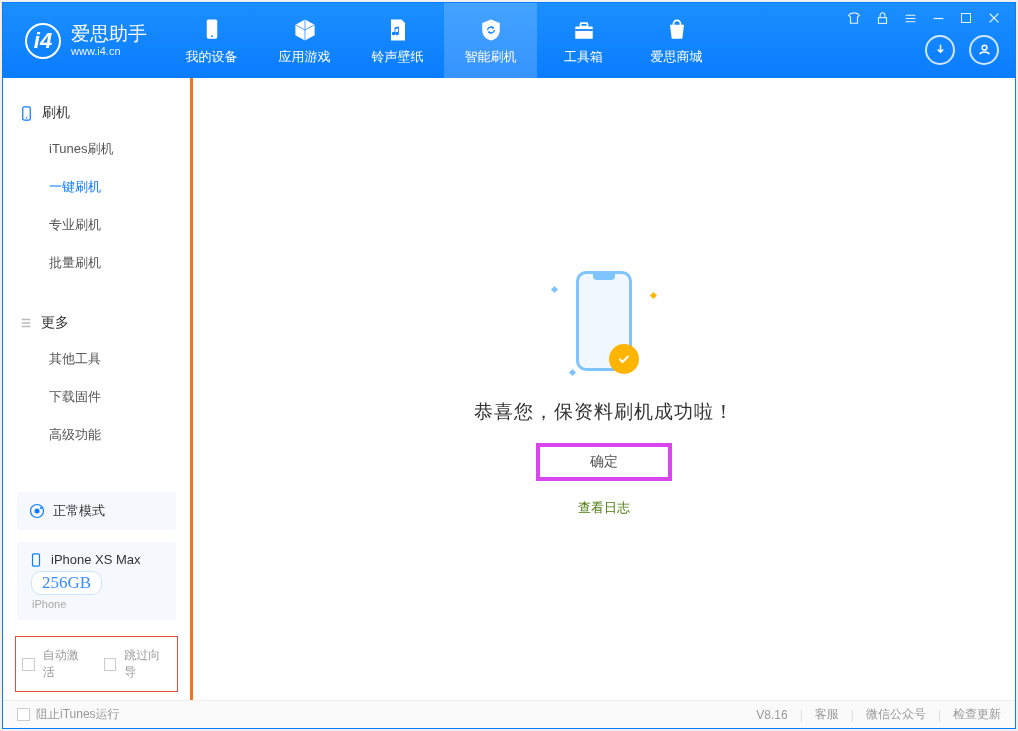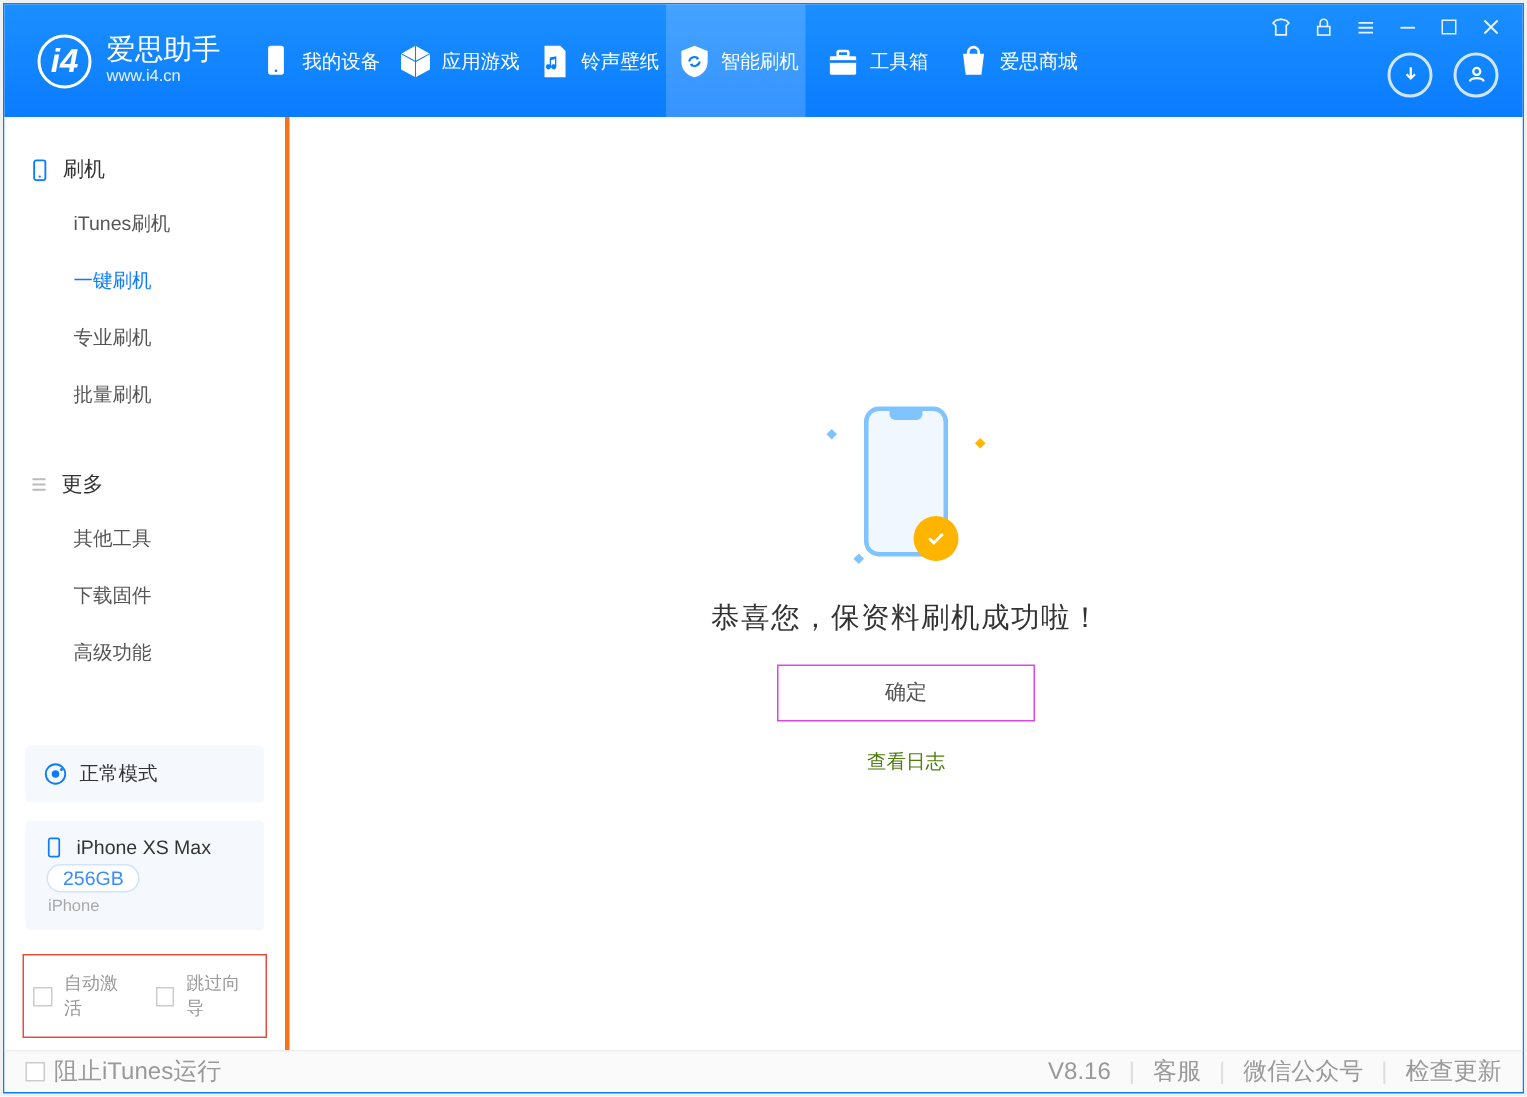--- a/index.html
+++ b/index.html
@@ -7,61 +7,61 @@
 .window { width: 1014px; height: 727px; margin: 2px; background: #fff; border: 1px solid #0a7cff; display: flex; flex-direction: column; }
 
 
 .header { height: 75px; background: linear-gradient(to bottom, #1b8fff, #0a7cff); display: flex; align-items: stretch; color: #fff; position: relative; }
 .logo-area { display: flex; align-items: center; padding: 0 18px 0 22px; }
 .logo-circle { width: 36px; height: 36px; border: 2.5px solid #fff; border-radius: 50%; display: flex; align-items: center; justify-content: center; font-size: 22px; font-weight: bold; font-style: italic; }
 .logo-text { margin-left: 10px; }
 .logo-title { font-size: 19px; font-weight: 500; line-height: 22px; }
 .logo-sub { font-size: 11px; opacity: 0.9; line-height: 13px; }
 .nav-tabs { display: flex; align-items: stretch; }
-.nav-tab { width: 93px; display: flex; flex-direction: row; align-items: center; justify-content: center; gap: 4px; cursor: pointer; font-size: 13px; }
+.nav-tab { width: 93px; display: flex; flex-direction: column; align-items: center; justify-content: center; gap: 4px; cursor: pointer; font-size: 13px; }
 .nav-tab.active { background: rgba(255,255,255,0.18); justify-content: center; }
 .nav-tab svg { width: 28px; height: 28px; }
 .header-right { margin-left: auto; display: flex; align-items: center; padding-right: 16px; gap: 12px; }
 .window-controls { position: absolute; top: 0; right: 8px; display: flex; gap: 10px; padding: 6px 4px; }
 .win-ctrl { width: 18px; height: 18px; display: flex; align-items: center; justify-content: center; cursor: pointer; opacity: 0.9; }
 .header-icons { display: flex; gap: 14px; align-items: center; margin-top: 18px; }
 .circ-btn { width: 30px; height: 30px; border: 2px solid rgba(255,255,255,0.8); border-radius: 50%; display: flex; align-items: center; justify-content: center; cursor: pointer; }
 
 
 .body { flex: 1; display: flex; background: #fff; }
 .sidebar { width: 190px; border-right: 3px solid #f97316; display: flex; flex-direction: column; padding-top: 18px; }
 .side-group-header { display: flex; align-items: center; gap: 8px; padding: 8px 16px; font-size: 14px; color: #333; }
 .side-item { padding: 10px 16px 10px 46px; font-size: 13px; color: #555; cursor: pointer; }
 .side-item.active { color: #0a7cff; }
 .side-spacer { flex: 1; }
 .device-panel { margin: 6px 14px; background: #f5f8fc; border-radius: 3px; padding: 10px 12px; font-size: 13px; color: #333; display: flex; align-items: center; gap: 8px; }
 .device-panel2 { margin: 6px 14px 12px; background: #f5f8fc; border-radius: 3px; padding: 10px 12px; font-size: 13px; color: #333; }
 .device-name { display: flex; align-items: flex-end; gap: 8px; font-weight: 500; margin-bottom: 4px; }
-.capacity-badge { display: inline-block; background: #fff; border: 1px solid #cfe4ff; color: #3b8cff; padding: 1px 10px; border-radius: 10px; font-size: 13px; margin-left: 2px; margin-bottom: 3px; }
+.capacity-badge { display: inline-block; background: #fff; border: 1px solid #cfe4ff; color: #3b8cff; padding: 1px 10px; border-radius: 10px; font-size: 17px; margin-left: 2px; margin-bottom: 3px; font-family: Liberation Serif, serif; }
 .device-type { color: #aaa; font-size: 11px; margin-left: 3px; }
 .bottom-options { border: 1.5px solid #e74c3c; margin: 4px 12px 8px; padding: 10px 6px; display: flex; gap: 14px; align-items: center; }
 .chk-label { display: flex; align-items: center; gap: 8px; font-size: 12px; color: #999; }
 .chk-box { width: 13px; height: 13px; border: 1px solid #ccc; background: #fff; }
 
 
 .main { flex: 1; display: flex; flex-direction: column; align-items: center; justify-content: center; gap: 18px; position: relative; }
 .phone-illus { width: 120px; height: 120px; position: relative; display: flex; align-items: center; justify-content: center; }
 .phone-body { width: 56px; height: 100px; border: 3px solid #7fc3ff; border-radius: 10px; background: #f0f7ff; position: relative; }
 .phone-notch { position: absolute; top: 0; left: 50%; transform: translateX(-50%); width: 22px; height: 6px; background: #7fc3ff; border-radius: 0 0 4px 4px; }
 .badge-check { position: absolute; right: -10px; bottom: -6px; width: 30px; height: 30px; background: #ffb400; border-radius: 50%; display: flex; align-items: center; justify-content: center; }
 .sparkle { position: absolute; width: 5px; height: 5px; background: #7fc3ff; transform: rotate(45deg); }
 .sparkle.s1 { top: 26px; left: 8px; }
 .sparkle.s2 { top: 32px; right: 8px; background: #ffb400; }
 .sparkle.s3 { bottom: 6px; left: 26px; }
 .success-text { font-size: 19px; color: #333; letter-spacing: 1px; }
-.ok-btn { width: 172px; height: 38px; border: 1px solid #d946ef; background: #fff; font-size: 14px; color: #555; cursor: pointer; }
+.ok-btn { width: 136px; height: 38px; border: 4px solid #d946ef; background: #fff; font-size: 14px; color: #555; cursor: pointer; }
 .log-link { font-size: 13px; color: #4d7c0f; cursor: pointer; text-decoration: none; }
 
 
-.footer { height: 28px; border-top: 1px solid #eee; background: #fafafa; display: flex; align-items: center; padding: 0 14px; font-size: 16px; color: #999; }
+.footer { height: 28px; border-top: 1px solid #eee; background: #fafafa; display: flex; align-items: center; padding: 0 14px; font-size: 12px; color: #999; }
 .footer-left { display: flex; align-items: center; gap: 6px; }
 .footer-right { margin-left: auto; display: flex; align-items: center; gap: 12px; }
 .ver { color: #999; }
 .flink { color: #999; cursor: pointer; }
 .fsep { color: #ddd; }
 </style>
 </head>
 <body>
 
 <div class="window">

